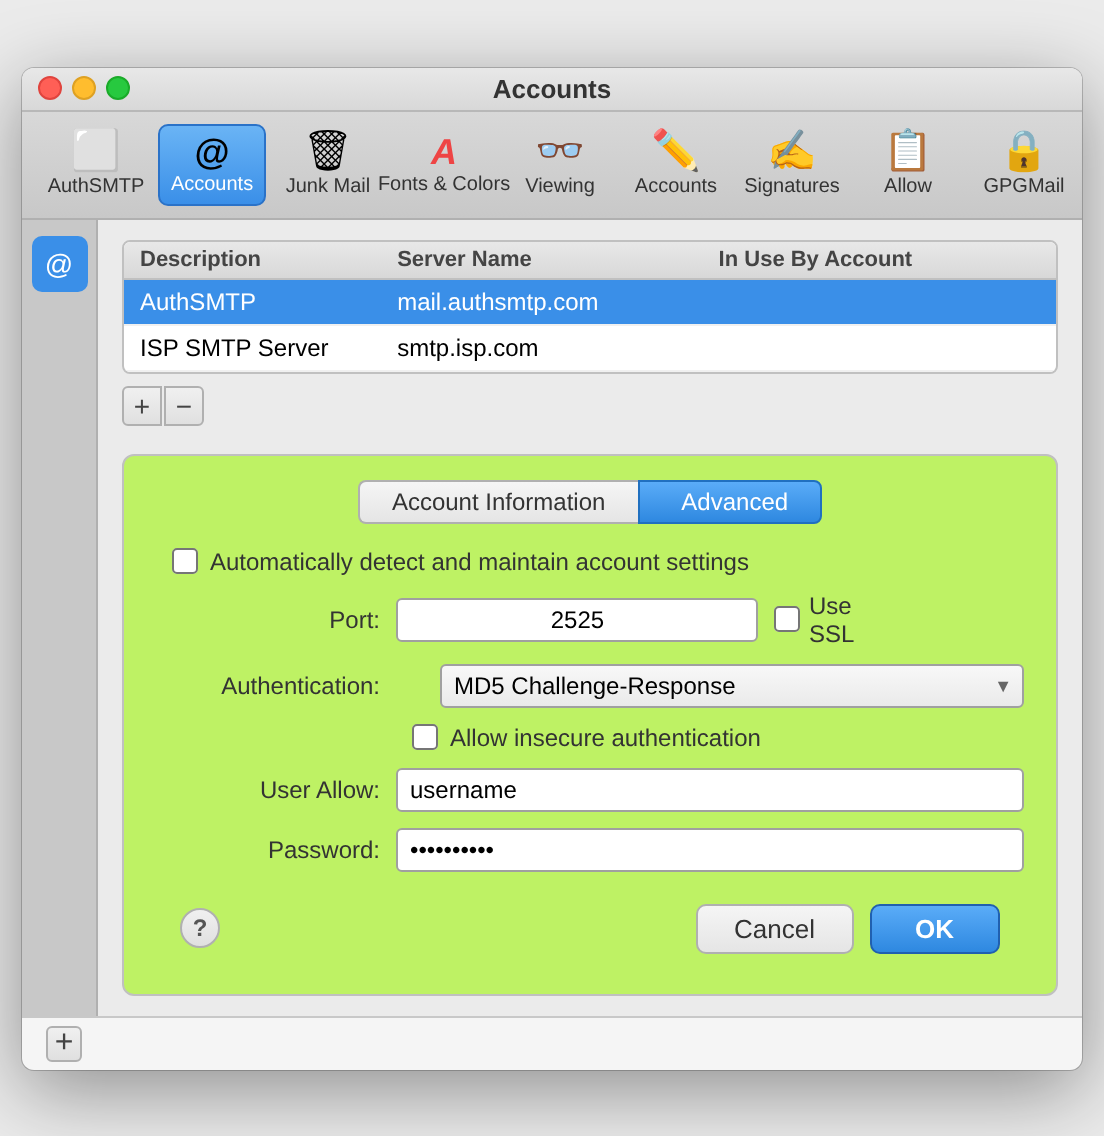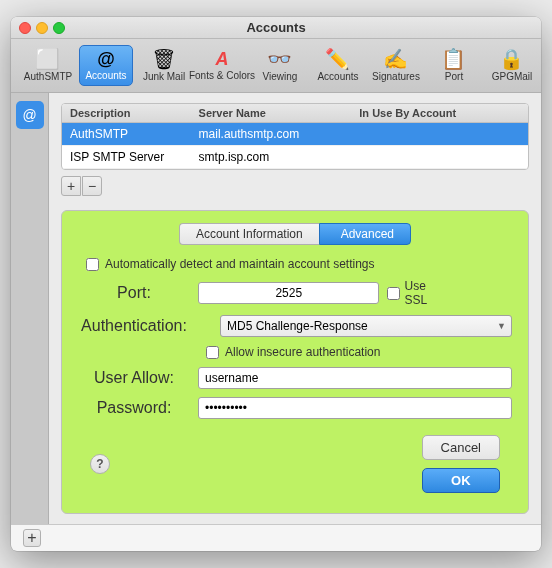--- a/index.html
+++ b/index.html
@@ -216,22 +216,22 @@
       color: white;
       border-color: #2070c0;
     }
 
     .form-row {
       display: flex;
       align-items: center;
       margin-bottom: 8px;
     }
     .form-label {
-      text-align: center;
-      font-size: 16px;
+      text-align: right;
+      font-size: 12px;
       color: #333;
       width: 120px;
       padding-right: 8px;
       flex-shrink: 0;
     }
     .form-control {
       flex: 1;
     }
     .checkbox-row {
       display: flex;
@@ -325,21 +325,20 @@
       display: flex;
       align-items: center;
       justify-content: center;
       font-size: 12px;
       color: #555;
       font-weight: bold;
     }
     .action-buttons {
       display: flex;
       gap: 8px;
-      flex-direction: column;
     }
     .btn-cancel {
       padding: 4px 18px;
       font-size: 13px;
       border-radius: 5px;
       border: 1px solid #b0b0b0;
       background: linear-gradient(to bottom, #f5f5f5, #e5e5e5);
       cursor: pointer;
       color: #333;
     }
@@ -413,21 +412,21 @@
     <div class="toolbar-item">
       <span class="toolbar-icon">✏️</span>
       <span class="toolbar-label">Accounts</span>
     </div>
     <div class="toolbar-item">
       <span class="toolbar-icon">✍️</span>
       <span class="toolbar-label">Signatures</span>
     </div>
     <div class="toolbar-item">
       <span class="toolbar-icon">📋</span>
-      <span class="toolbar-label">Port</span>
+      <span class="toolbar-label">Allow</span>
     </div>
     <div class="toolbar-item">
       <span class="toolbar-icon">🔒</span>
       <span class="toolbar-label">GPGMail</span>
     </div>
   </div>
 
   <div class="content" style="display:flex; height:auto; background:#ebebeb; position:relative;">
 
     <div class="sidebar">

